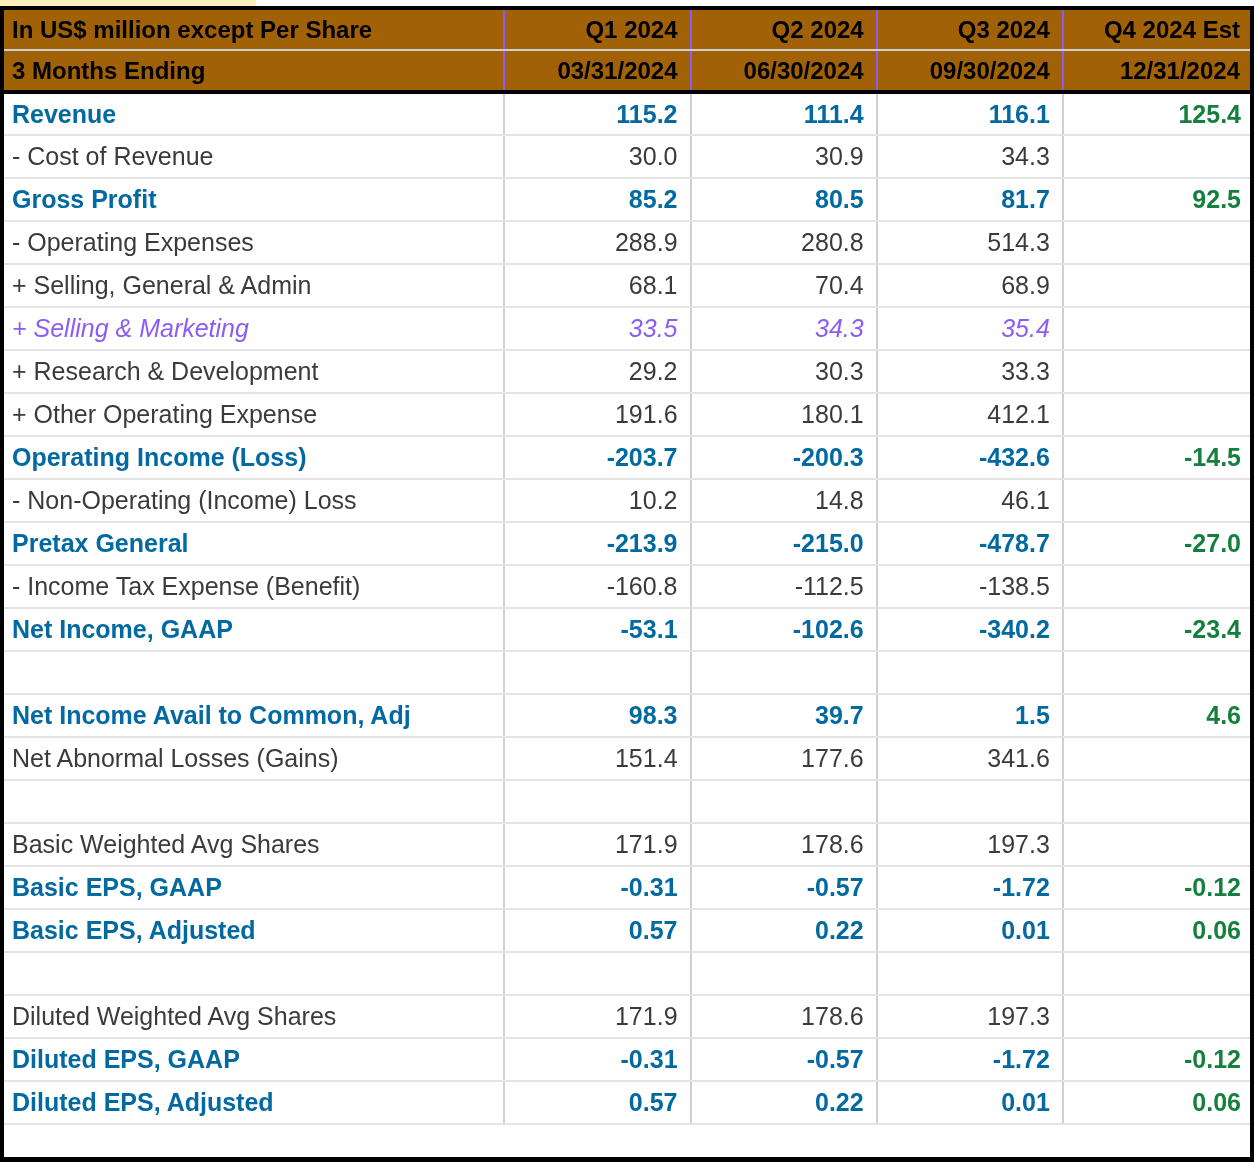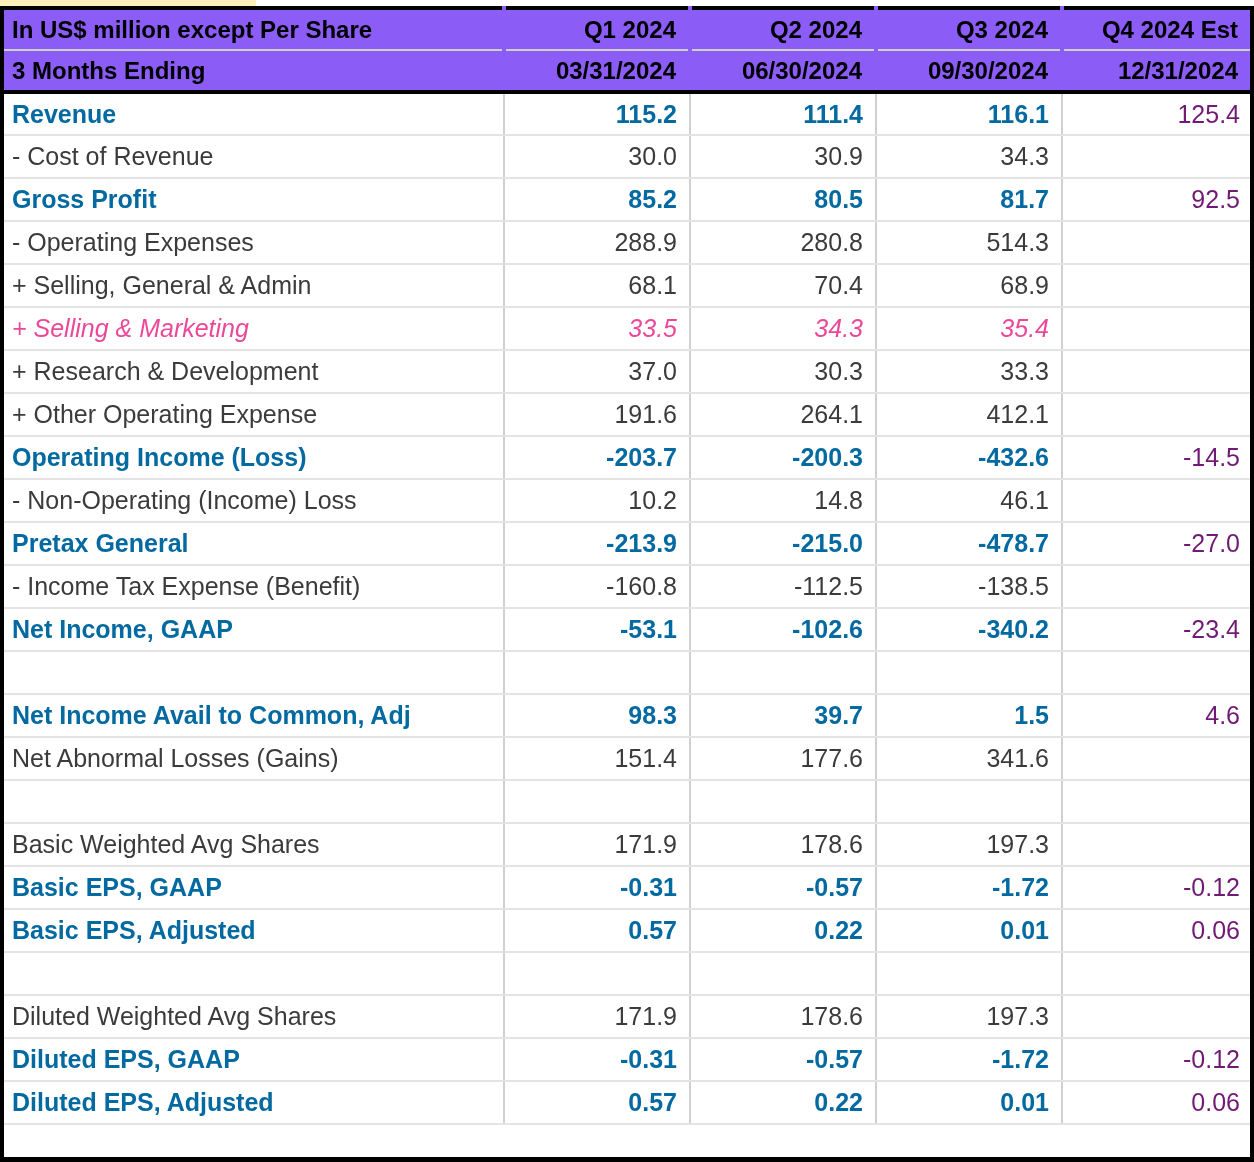--- a/index.html
+++ b/index.html
@@ -35,35 +35,35 @@
     overflow:hidden;
     background:#ffffff;
   }
   td.label{text-align:left;}
   td.num{text-align:right;}
   td:last-child{border-right:none;margin-left:24px;}
 
   
   tr.hdr{height:42px;}
   tr.hdr td{
-    background:#8b5cf6;
+    background:#a16207;
     font-weight:bold;
     font-size:24px;
     color:#000;
-    border-right:4px solid #8b5cf6;
+    border-right:2px solid #8b5cf6;
     border-bottom:2px solid #cfcfcf;
   }
   tr.hdr-top td{border-top:4px solid #000;}
   tr.hdr-bot td{border-bottom:4px solid #000;}
 
   
   .bold{font-weight:bold;color:#0369a1;}
   .plain{font-weight:normal;color:#3b3b3b;}
-  .ital{font-style:italic;font-weight:normal;color:#ec4899;}
-  .est{color:#701a75;font-weight:normal;}
+  .ital{font-style:italic;font-weight:normal;color:#8b5cf6;}
+  .est{color:#15803d;font-weight:bold;}
 
   tr.spacer{height:43px;}
   tr.spacer td{background:#fff;}
 
   
   #frame-left{position:absolute;left:0;top:6px;width:4px;height:1156px;background:#000;}
   #frame-right{position:absolute;left:1250px;top:6px;width:4px;height:1156px;background:#000;}
   #frame-bottom{position:absolute;left:0;top:1157px;width:1254px;height:5px;background:#000;}
 </style>
 </head>
@@ -134,29 +134,29 @@
         </tr>
         <tr class="">
           <td class="label ital">+ Selling &amp; Marketing</td>
           <td class="num ital">33.5</td>
           <td class="num ital">34.3</td>
           <td class="num ital">35.4</td>
           <td class="num ital"></td>
         </tr>
         <tr class="">
           <td class="label plain">+ Research &amp; Development</td>
-          <td class="num plain">37.0</td>
+          <td class="num plain">29.2</td>
           <td class="num plain">30.3</td>
           <td class="num plain">33.3</td>
           <td class="num plain"></td>
         </tr>
         <tr class="">
           <td class="label plain">+ Other Operating Expense</td>
           <td class="num plain">191.6</td>
-          <td class="num plain">264.1</td>
+          <td class="num plain">180.1</td>
           <td class="num plain">412.1</td>
           <td class="num plain"></td>
         </tr>
         <tr class="">
           <td class="label bold">Operating Income (Loss)</td>
           <td class="num bold">-203.7</td>
           <td class="num bold">-200.3</td>
           <td class="num bold">-432.6</td>
           <td class="num est">-14.5</td>
         </tr>

